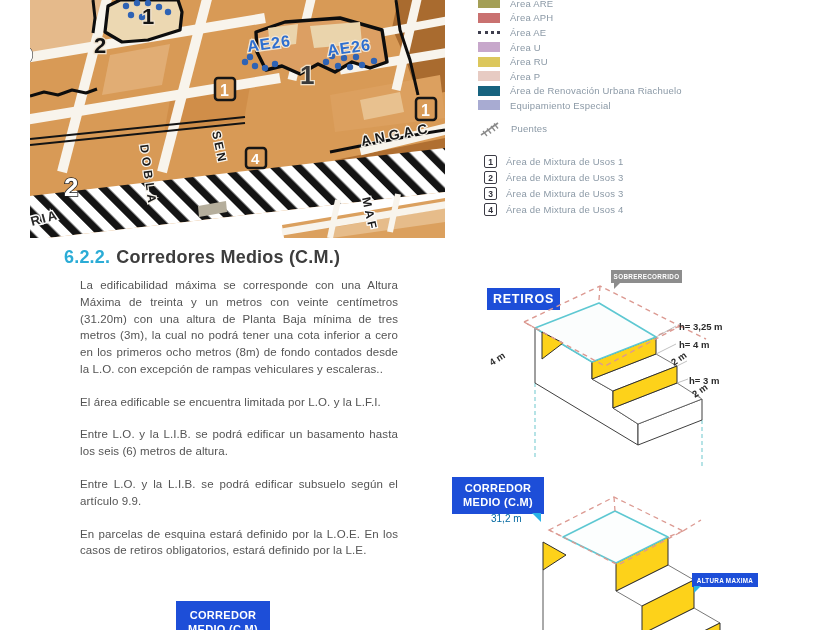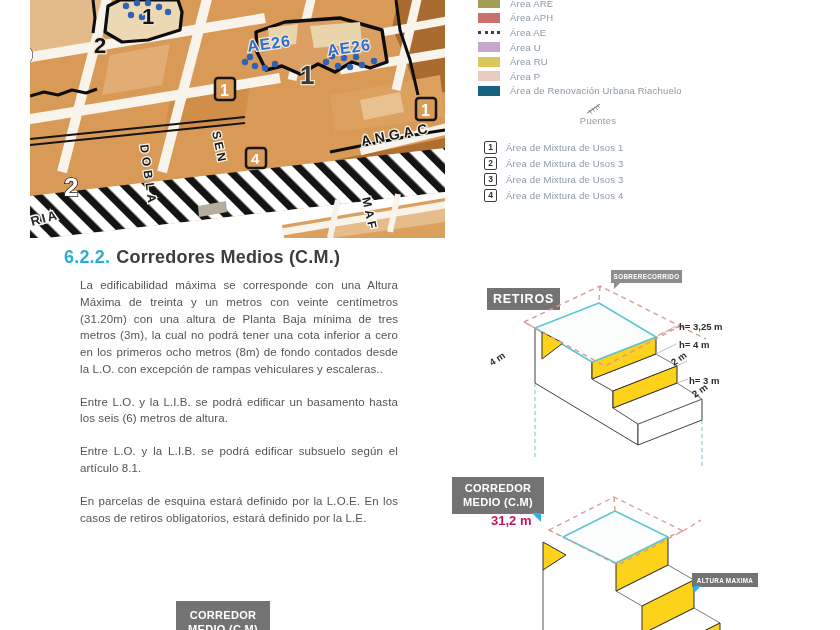--- a/index.html
+++ b/index.html
@@ -9,49 +9,49 @@
   
   .map{position:absolute;left:30px;top:0;}
 
   
   .legend{position:absolute;left:478px;top:-4px;width:240px;}
   .lrow{display:flex;align-items:center;height:14.6px;}
   .swatch{width:22px;height:10px;margin-right:10px;flex:none;}
   .sw-dotted{height:0;border-top:3px dotted #3e3e4e;background:none;}
   .sw-hatch{background:repeating-linear-gradient(135deg,#1d1d1d 0 3px,#ffffff 3px 7px);}
   .llabel{font-size:9.5px;color:#8b99a6;letter-spacing:.2px;white-space:nowrap;}
-  .puentes-row{height:24px;margin-top:4px;flex-direction:column;}
+  .puentes-row{height:24px;margin-top:4px;}
   .puentes-row svg{margin-right:10px;margin-left:1px;}
   .mixtura{margin-top:13px;}
   .mrow{display:flex;align-items:center;height:16px;}
   .mbox{width:11px;height:11px;border:1.6px solid #3c3c46;border-radius:2px;background:#fff;
         display:flex;align-items:center;justify-content:center;font-size:8.5px;font-weight:bold;
         color:#2e2e38;margin:0 9px 0 6px;flex:none;}
 
   
   .article{position:absolute;left:64px;top:247px;width:334px;}
   .article h3{margin:0 0 9px 0;font-size:18px;color:#3d3d3d;letter-spacing:.2px;}
   .art-num{color:#2bacd6;margin-right:6px;}
   .article p{margin:0 0 16px 16px;font-size:11.5px;line-height:1.46;color:#545454;
              text-align:justify;letter-spacing:.1px;}
 
   
-  .cyan-box{position:absolute;background:#737373;color:#fff;font-weight:bold;
+  .cyan-box{position:absolute;background:#1d4ed8;color:#fff;font-weight:bold;
             display:flex;align-items:center;justify-content:center;}
   .retiros-label{left:487px;top:288px;width:73px;height:22px;font-size:12.5px;letter-spacing:.8px;}
   .sobre-tag{position:absolute;left:611px;top:270px;width:71px;height:13px;background:#8d8d8d;
              color:#fff;font-size:6.3px;font-weight:bold;letter-spacing:.35px;
              display:flex;align-items:center;justify-content:center;}
   .sobre-tag::after{content:"";position:absolute;left:3px;bottom:-6px;width:0;height:0;
              border-top:6px solid #8d8d8d;border-right:6px solid transparent;}
   .corr-bubble{left:452px;top:477px;width:92px;height:37px;font-size:11px;line-height:1.25;
                flex-direction:column;text-align:center;letter-spacing:.3px;}
   .corr-bubble::after{content:"";position:absolute;right:3px;bottom:-8px;width:0;height:0;
                border-top:9px solid #29b3e7;border-left:9px solid transparent;}
-  .corr-height{position:absolute;left:491px;top:513px;font-size:13px;font-weight:bold;color:#be185d;}
+  .corr-height{position:absolute;left:491px;top:513px;font-size:10px;font-weight:normal;color:#0369a1;}
   .altura-tag{left:692px;top:573px;width:66px;height:14px;font-size:6.3px;letter-spacing:.3px;}
   .altura-tag::after{content:"";position:absolute;left:2px;bottom:-6px;width:0;height:0;
                border-top:7px solid #29b3e7;border-right:7px solid transparent;}
   .bottom-bubble{left:176px;top:601px;width:94px;height:42px;font-size:11px;line-height:1.3;
                flex-direction:column;text-align:center;letter-spacing:.3px;}
 
   .dia1{position:absolute;left:480px;top:262px;}
   .dia2{position:absolute;left:535px;top:468px;}
 
   svg text{font-family:"Liberation Sans",sans-serif;}
@@ -199,20 +199,24 @@
       <span class="swatch" style="background: rgb(220, 199, 92);"></span>
       <span class="llabel">Área RU</span>
       </div>
     <div class="lrow">
       <span class="swatch" style="background: rgb(231, 203, 195);"></span>
       <span class="llabel">Área P</span>
       </div>
     <div class="lrow">
       <span class="swatch" style="background: rgb(23, 99, 127);"></span>
       <span class="llabel">Área de Renovación Urbana Riachuelo</span>
+      </div>
+    <div class="lrow">
+      <span class="swatch" style="background: rgb(168, 171, 210);"></span>
+      <span class="llabel">Equipamiento Especial</span>
       </div>
     <div class="lrow puentes-row">
       <svg width="22" height="18" viewBox="0 0 22 18">
         <path d="M2,15 C7,12 13,7 19,3" stroke="#8b8b8b" stroke-width="1.8" fill="none"></path>
         <path d="M4,11 L8,16 M8,8.5 L12,13.5 M12,6 L16,11 M15,3.5 L19,8.5" stroke="#8b8b8b" stroke-width="1.3" fill="none"></path>
       </svg>
       <span class="llabel">Puentes</span>
       </div>
 
     <div class="mixtura">
@@ -233,22 +237,23 @@
         <span class="llabel">Área de Mixtura de Usos 4</span>
         </div>
     </div>
   </div>
 
   <div class="article">
     <h3>
       <span class="art-num">6.2.2.</span><span>Corredores Medios (C.M.)</span>
     </h3>
     <p>La edificabilidad máxima se corresponde con una Altura Máxima de treinta y un metros  con veinte centímetros (31.20m) con una altura de Planta Baja mínima de tres metros (3m), la cual no podrá tener una cota inferior a cero en los primeros ocho metros (8m) de fondo contados desde la L.O. con excepción de rampas vehiculares y escaleras..</p>
+    <p>El área edificable se encuentra limitada por L.O. y la L.F.I.</p>
     <p>Entre L.O. y la L.I.B. se podrá edificar un basamento hasta los seis (6) metros de altura.</p>
-    <p>Entre L.O. y la L.I.B. se podrá edificar subsuelo según el artículo 8.1.</p>
+    <p>Entre L.O. y la L.I.B. se podrá edificar subsuelo según el artículo 9.9.</p>
     <p>En parcelas de esquina estará definido por la L.O.E. En los casos de retiros obligatorios, estará definido por la L.E.</p>
   </div>
 
   <div class="cyan-box retiros-label">RETIROS</div>
   <div class="sobre-tag">SOBRERECORRIDO</div>
 
   <svg class="dia1" width="322" height="215" viewBox="0 0 322 215">
 
     <g stroke="#97d8dc" stroke-width="1.4" stroke-dasharray="4,3">
       <path d="M55,121 L55,195"></path>

